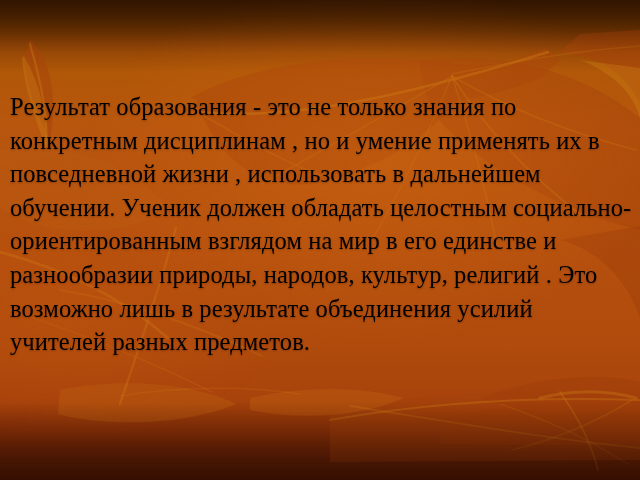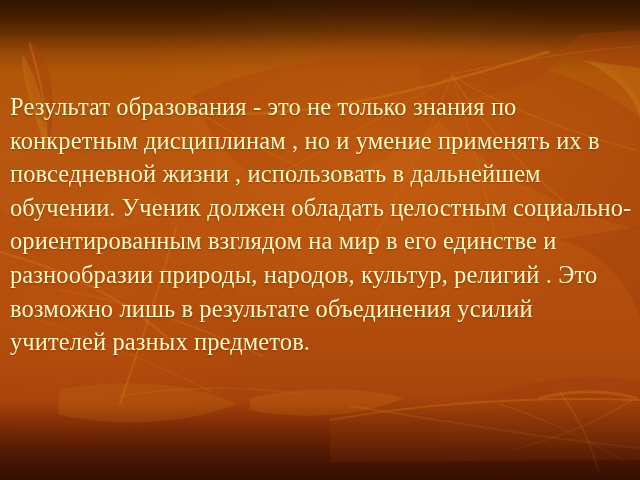--- a/index.html
+++ b/index.html
@@ -47,21 +47,21 @@
       linear-gradient(to bottom, rgba(40,16,0,0.55) 0%, rgba(40,16,0,0.0) 11%),
       linear-gradient(to top,   rgba(45,13,2,0.70) 0%, rgba(45,13,2,0.0) 16%);
   }
   svg { display: block; overflow: visible; }
 
   #text-block {
     position: absolute;
     left: 10px;
     top: 90px;
     width: 622px;
-    color: #fef9c3;
+    color: #000000;
     font-size: 24.5px;
     line-height: 33.6px;
     text-shadow: 0 1px 2px rgba(60,20,0,0.35);
     letter-spacing: 0.1px;
     white-space: pre-line;
   }
 </style>
 </head>
 <body>
 

